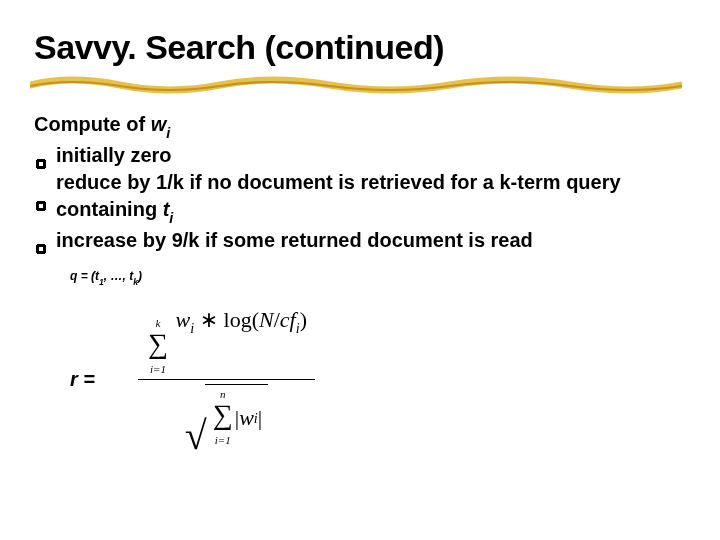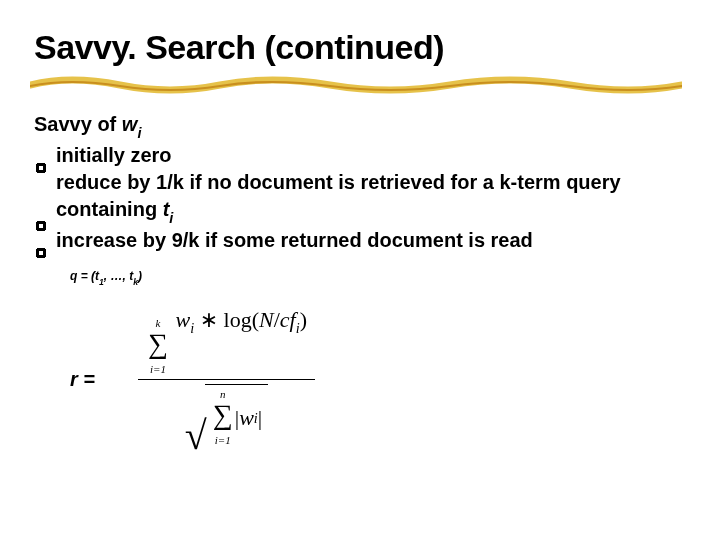--- a/index.html
+++ b/index.html
@@ -41,21 +41,21 @@
     font-family: Tahoma, Verdana, sans-serif;
     font-size: 20px;
     font-weight: 700;
     line-height: 1.36;
   }
   .para {
     margin-bottom: 14px;
   }
   .bullet-line {
     display: flex;
-    align-items: flex-end;
+    align-items: center;
   }
   .bullet-icon {
     flex: 0 0 auto;
     width: 14px;
     height: 14px;
     margin-top: 5px;
     margin-right: 8px;
   }
   .bullet-text {
     flex: 1 1 auto;
@@ -162,21 +162,21 @@
     <svg width="652" height="28" viewBox="0 0 652 28">
       <path d="M0 14 Q 40 4, 90 14 T 190 14 T 300 14 T 420 14 T 540 14 T 652 14" fill="none" stroke="#e6c24a" stroke-width="7" stroke-linecap="round"></path>
       <path d="M0 15 Q 40 7, 90 15 T 190 15 T 300 15 T 420 15 T 540 15 T 652 15" fill="none" stroke="#c98f1f" stroke-width="2.2" stroke-linecap="round"></path>
     </svg>
   </div>
 
   <div class="body">
 
     <div class="para">
       <div>
-        <span>Savvy of </span><span class="ivar">w</span><span class="sub">i</span>
+        <span>Compute of </span><span class="ivar">w</span><span class="sub">i</span>
       </div>
 
       <div class="bullet-line">
         <span class="bullet-icon">
           <svg width="14" height="14" viewBox="0 0 14 14">
             <rect x="3" y="2" width="8" height="3" fill="#000"></rect>
             <rect x="3" y="9" width="8" height="3" fill="#000"></rect>
             <rect x="2" y="3" width="3" height="8" fill="#000"></rect>
             <rect x="9" y="3" width="3" height="8" fill="#000"></rect>
           </svg>

